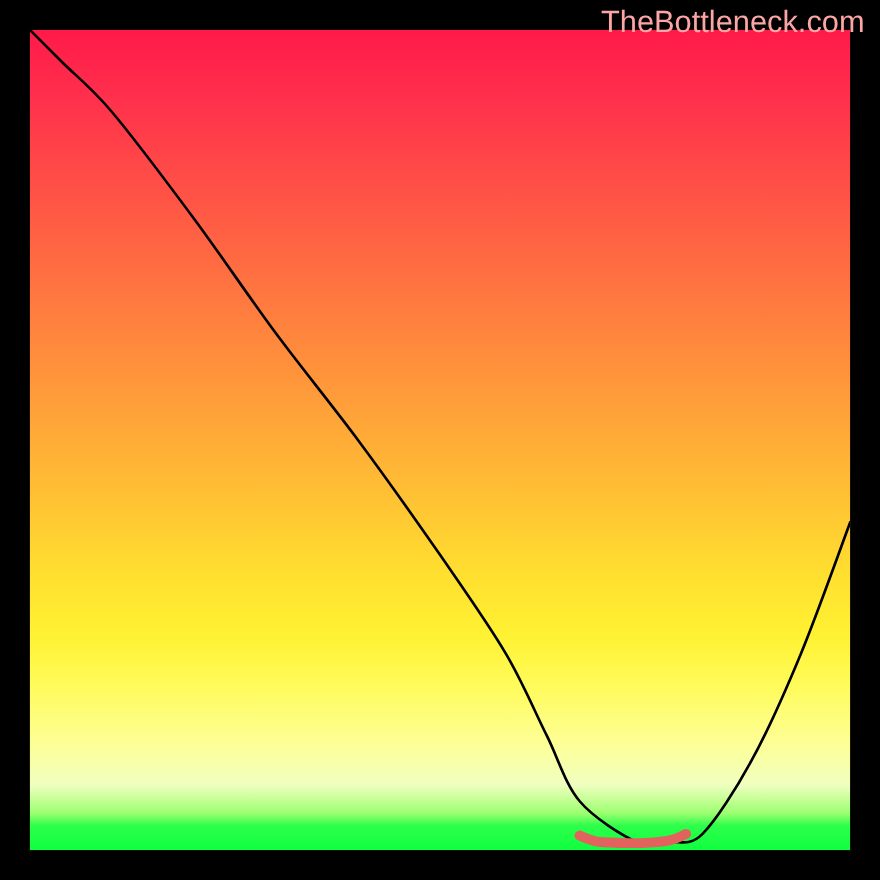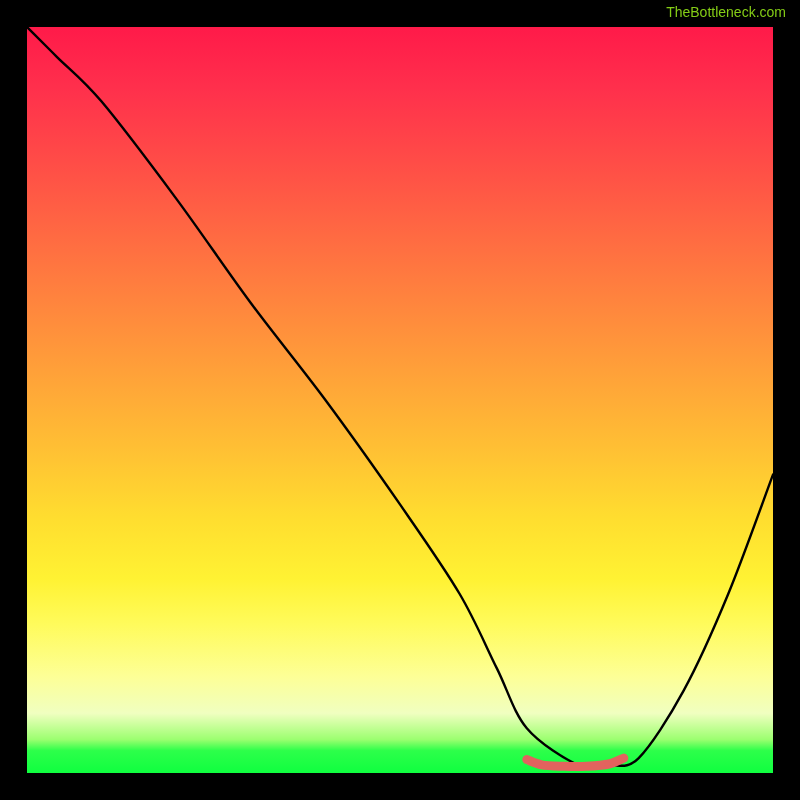--- a/index.html
+++ b/index.html
@@ -8,22 +8,22 @@
     height: 800px;
     background: #000;
     position: relative;
     font-family: Arial, sans-serif;
     overflow: hidden;
   }
   .watermark {
     position: absolute;
     top: 4px;
     right: 14px;
-    color: #84cc16;
-    font-size: 14px;
+    color: #fca5a5;
+    font-size: 28px;
     font-weight: 500;
     z-index: 20;
   }
   .plot-area {
     position: absolute;
     left: 27px;
     top: 27px;
     width: 746px;
     height: 746px;
     overflow: hidden;

